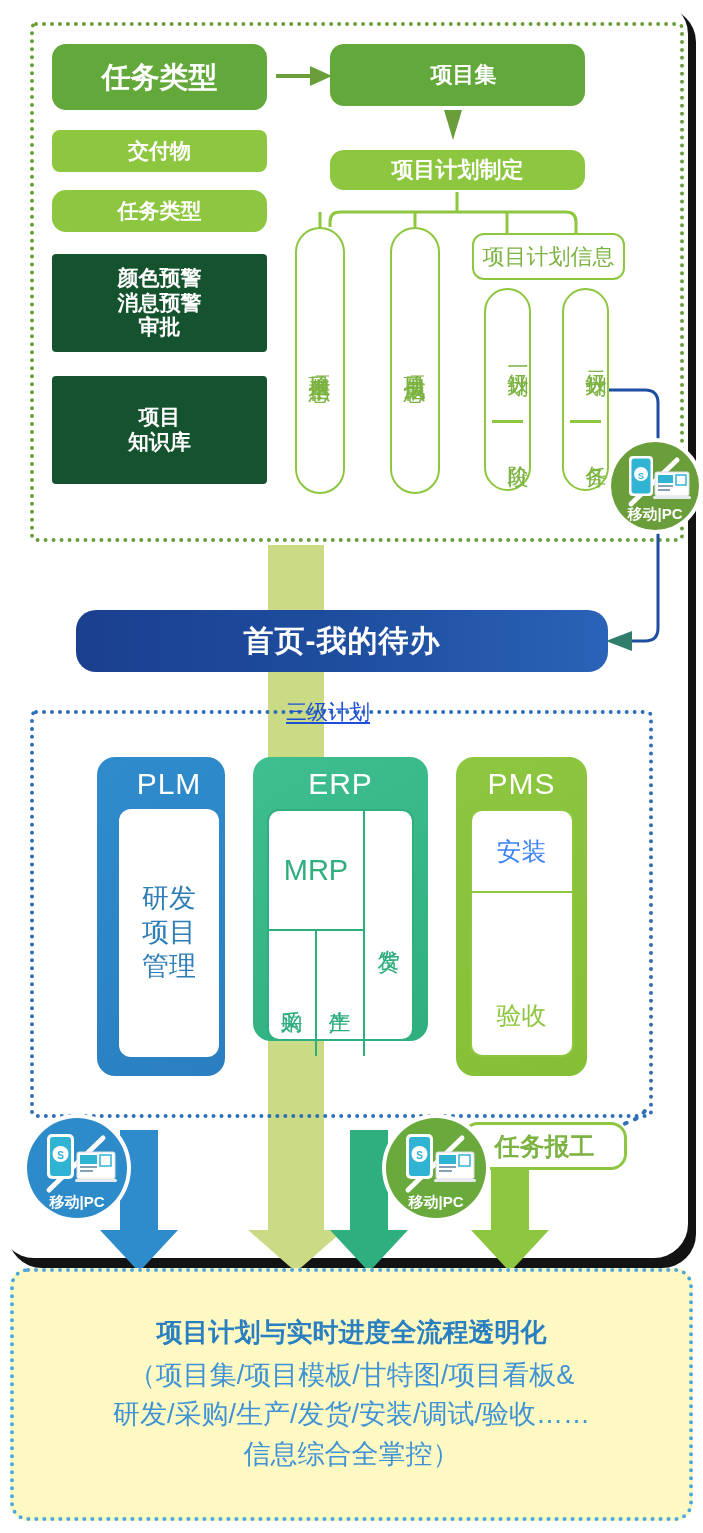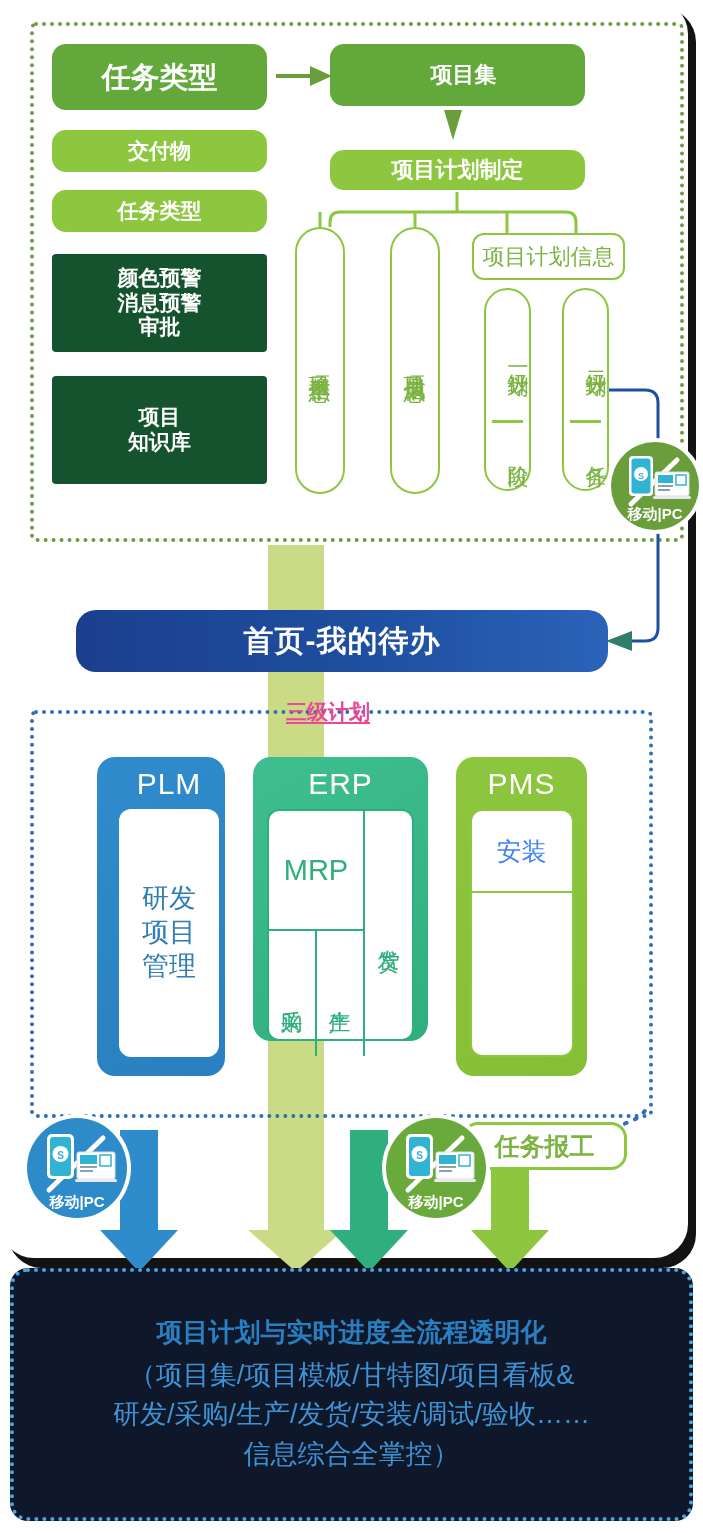--- a/index.html
+++ b/index.html
@@ -103,50 +103,50 @@
   .badge{position:absolute;border-radius:50%;}
   .badge .btxt{
     position:absolute;left:0;right:0;bottom:6px;text-align:center;
     color:#fff;font-weight:bold;font-size:15px;letter-spacing:0px;
   }
 
   
   .summary{
     position:absolute;box-sizing:border-box;
     border:4px dotted #49a7e0;border-radius:18px;
-    background:#0f172a;
+    background:#fef9c3;
     display:flex;flex-direction:column;align-items:center;justify-content:center;
     color:#2a7fc0;
   }
   .summary .s-title{font-weight:bold;font-size:26px;color:#2a7fc0;margin-bottom:6px;}
   .summary .s-line{font-size:27px;color:#3f93d4;line-height:1.45;white-space:nowrap;}
 
   .planlabel{
-    position:absolute;color:#ec4899;font-weight:bold;font-size:21px;
+    position:absolute;color:#1d4ed8;font-weight:normal;font-size:21px;
     text-decoration:underline;text-underline-offset:3px;
   }
   svg.ov{position:absolute;left:0;top:0;pointer-events:none;}
 </style>
 </head>
 <body>
 
 <div class="stage">
 
   <div class="card-shadow"></div>
   <div class="card"></div>
 
   <div class="band" style="left:268px;top:545px;width:56px;height:640px;"></div>
 
   <div class="dotted-green" style="left:30px;top:22px;width:646px;height:512px;"></div>
 
   <div class="pill dgreen" style="left:52px;top:44px;width:215px;height:66px;font-size:29px;">
     <span>任务类型</span>
   </div>
 
-  <div class="pill lgreen" style="left:52px;top:130px;width:215px;height:42px;font-size:21px;">
+  <div class="pill lgreen" style="left:52px;top:130px;width:215px;height:42px;font-size:21px;border-radius:8px;">
     <span>交付物</span>
   </div>
 
   <div class="pill lgreen" style="left:52px;top:190px;width:215px;height:42px;font-size:21px;">
     <span>任务类型</span>
   </div>
 
   <div class="pill purple" style="left:52px;top:254px;width:215px;height:98px;font-size:21px;flex-direction:column;">
     <span>颜色预警</span>
     <span>消息预警</span>
@@ -279,20 +279,23 @@
         <span class="vtext" style="font-size:22px;color:#2fae7e;">发货</span>
       </div>
     </div>
   </div>
 
   <div class="sysbox pms" style="left:456px;top:757px;width:131px;height:319px;">
     <div class="syslabel">PMS</div>
     <div class="inner-white" style="width:104px;height:248px;margin-top:8px;border:2px solid #8dc63f;">
       <div class="ipart" style="left:0;top:0;width:100px;height:82px;border-bottom:2.5px solid #8dc63f;">
         <span style="font-size:25px;color:#3b82f6;">安装</span>
+      </div>
+      <div class="ipart" style="left:0;top:164px;width:100px;height:80px;">
+        <span style="font-size:25px;color:#8dc63f;">验收</span>
       </div>
     </div>
   </div>
 
   <div class="reportbox" style="left:462px;top:1122px;width:165px;height:48px;font-size:25px;">
     <span>任务报工</span>
   </div>
 
   <div class="badge" style="left:611px;top:442px;width:88px;height:88px;background:#6a9e3a;box-shadow:0 0 0 4px #fff;">
     <svg width="88" height="88" viewBox="0 0 88 88">

